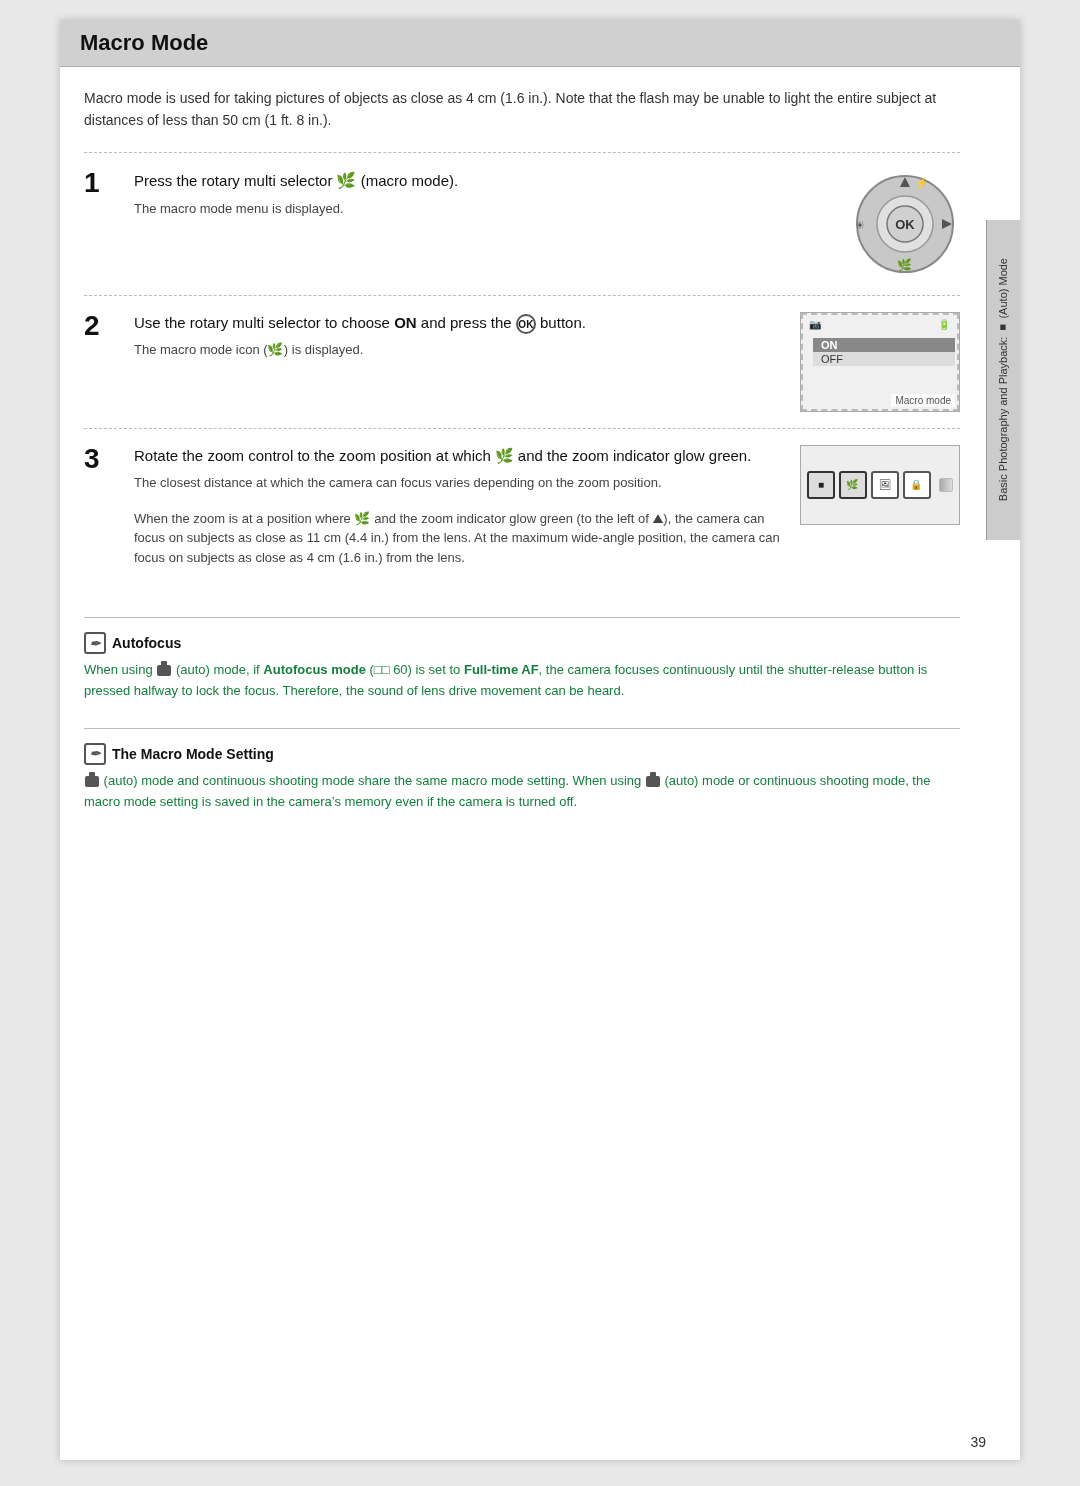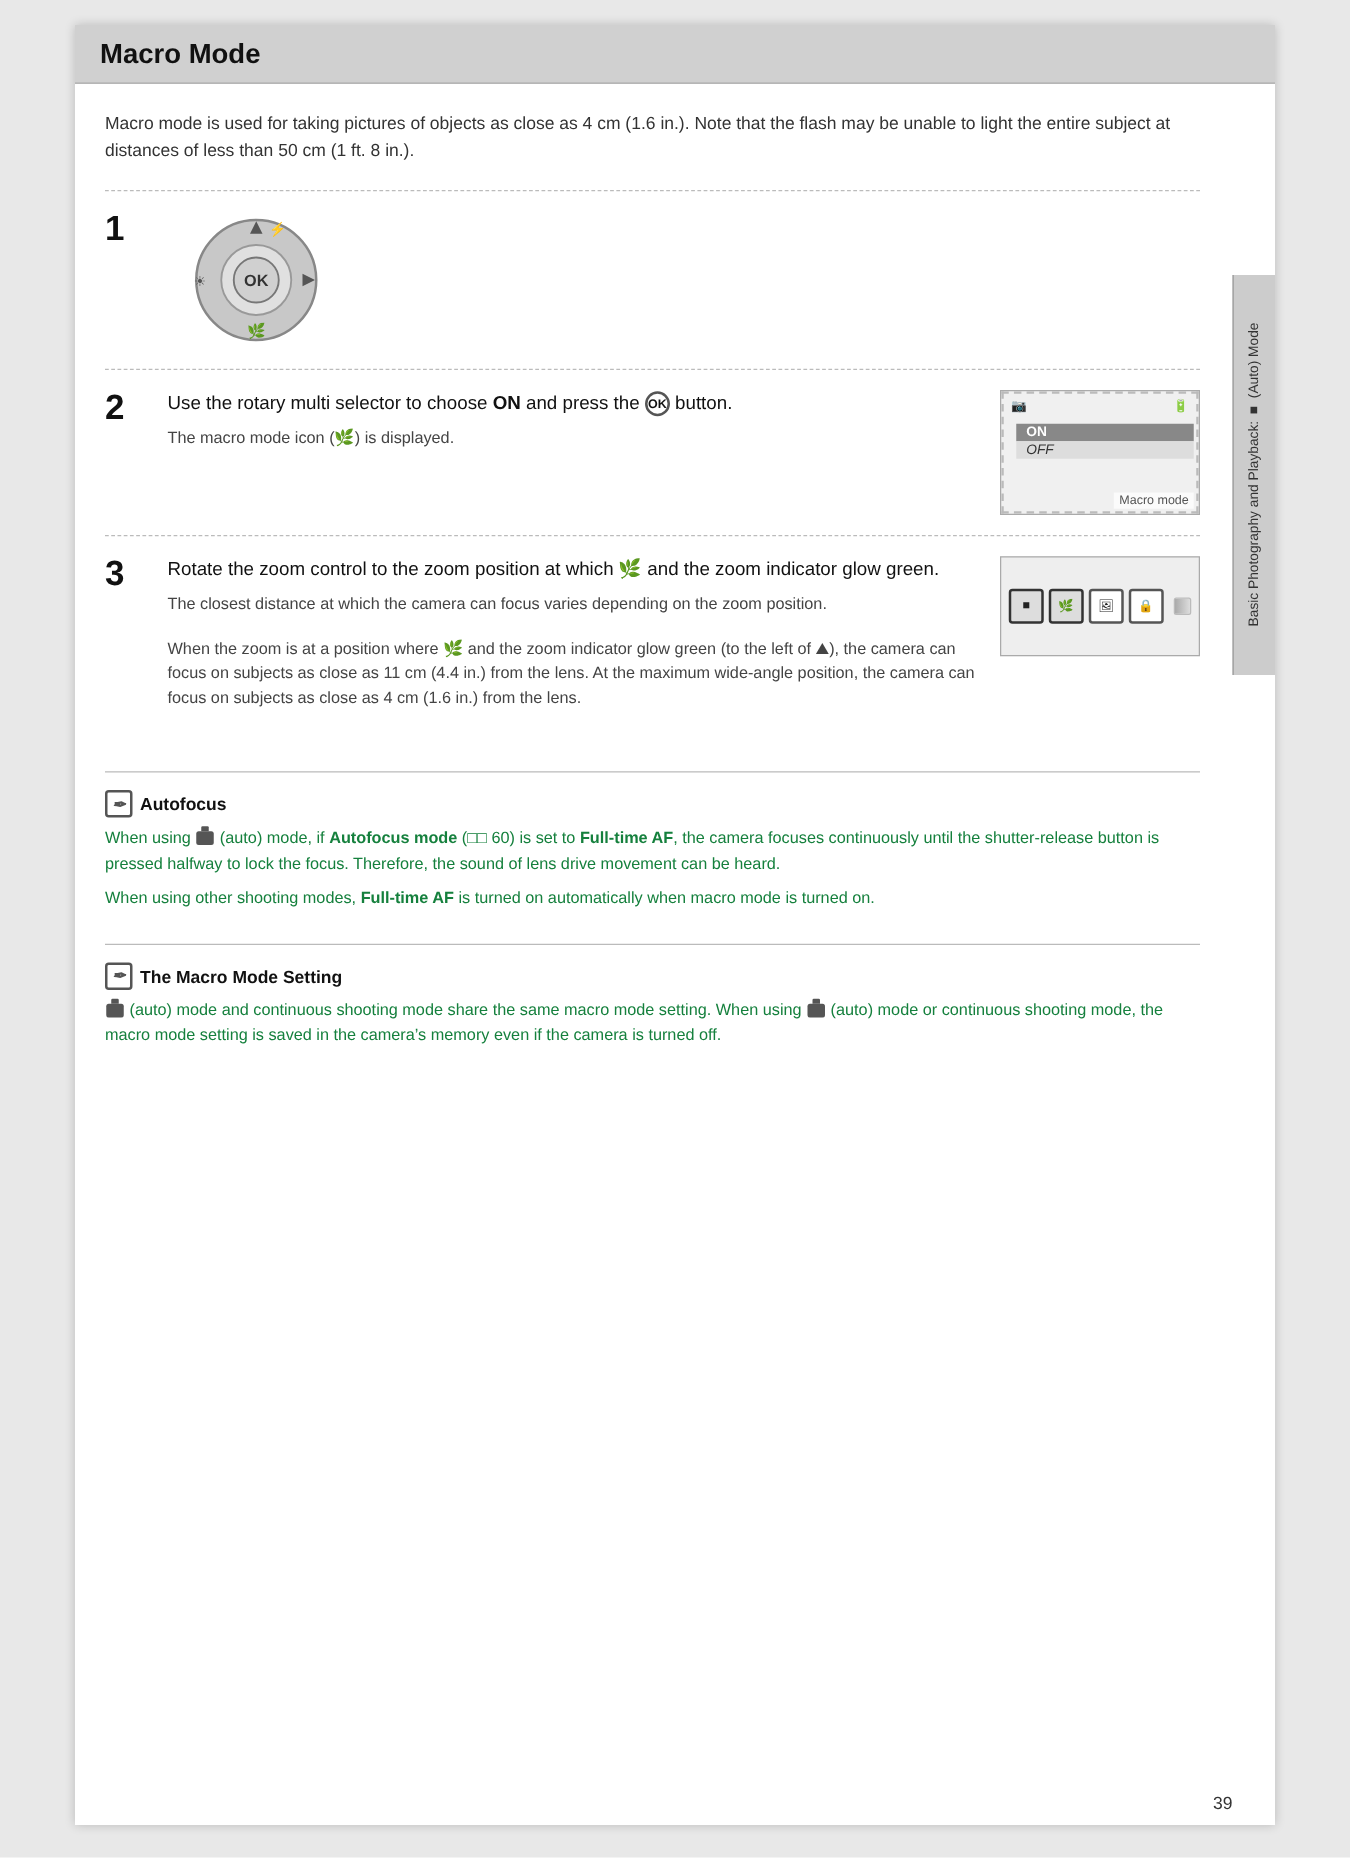--- a/index.html
+++ b/index.html
@@ -118,21 +118,20 @@
       font-weight: bold;
       padding: 1px 8px;
       display: block;
     }
     .macro-off {
       background: #ddd;
       color: #333;
       font-size: 11px;
       padding: 1px 8px;
       display: block;
-      font-style: italic;
     }
     .macro-menu-label {
       position: absolute;
       bottom: 4px;
       right: 4px;
       font-size: 10px;
       color: #555;
       background: rgba(255,255,255,0.7);
       padding: 1px 4px;
     }
@@ -271,20 +270,26 @@
   <div class="side-tab">
     <span class="side-tab-text">Basic Photography and Playback: ■ (Auto) Mode</span>
   </div>
 
   <div class="main-content">
 
     <p class="intro-text">Macro mode is used for taking pictures of objects as close as 4 cm (1.6 in.). Note that the flash may be unable to light the entire subject at distances of less than 50 cm (1 ft. 8 in.).</p>
 
     <div class="step">
       <div class="step-number">1</div>
+      <div class="step-body">
+        <div class="step-instruction">
+          Press the rotary multi selector <span style="font-size:16px;">🌿</span> (macro mode).
+        </div>
+        <div class="step-detail">The macro mode menu is displayed.</div>
+      </div>
       <div class="step-image">
 
         <div class="ok-dial">
           <svg viewBox="0 0 110 110" xmlns="http://www.w3.org/2000/svg">
 
             <circle cx="55" cy="55" r="48" fill="#c8c8c8" stroke="#888" stroke-width="2"></circle>
 
             <circle cx="55" cy="55" r="28" fill="#e0e0e0" stroke="#999" stroke-width="1.5"></circle>
 
             <circle cx="55" cy="55" r="18" fill="#d0d0d0" stroke="#777" stroke-width="1.5"></circle>
@@ -356,23 +361,20 @@
     <div style="margin-top: 30px;">
 
       <div class="note-section">
         <div class="note-title">
           <span class="note-icon">✒</span>
           <span>Autofocus</span>
         </div>
         <p class="note-text">
           When using <span class="camera-icon-inline"></span> (auto) mode, if <b>Autofocus mode</b> (□□ 60) is set to <b>Full-time AF</b>, the camera focuses continuously until the shutter-release button is pressed halfway to lock the focus. Therefore, the sound of lens drive movement can be heard.
         </p>
-        <p class="note-text">
-          When using other shooting modes, <b>Full-time AF</b> is turned on automatically when macro mode is turned on.
-        </p>
       </div>
 
       <div class="note-section">
         <div class="note-title">
           <span class="note-icon">✒</span>
           <span>The Macro Mode Setting</span>
         </div>
         <p class="note-text">
           <span class="camera-icon-inline"></span> (auto) mode and continuous shooting mode share the same macro mode setting. When using <span class="camera-icon-inline"></span> (auto) mode or continuous shooting mode, the macro mode setting is saved in the camera’s memory even if the camera is turned off.
         </p>

